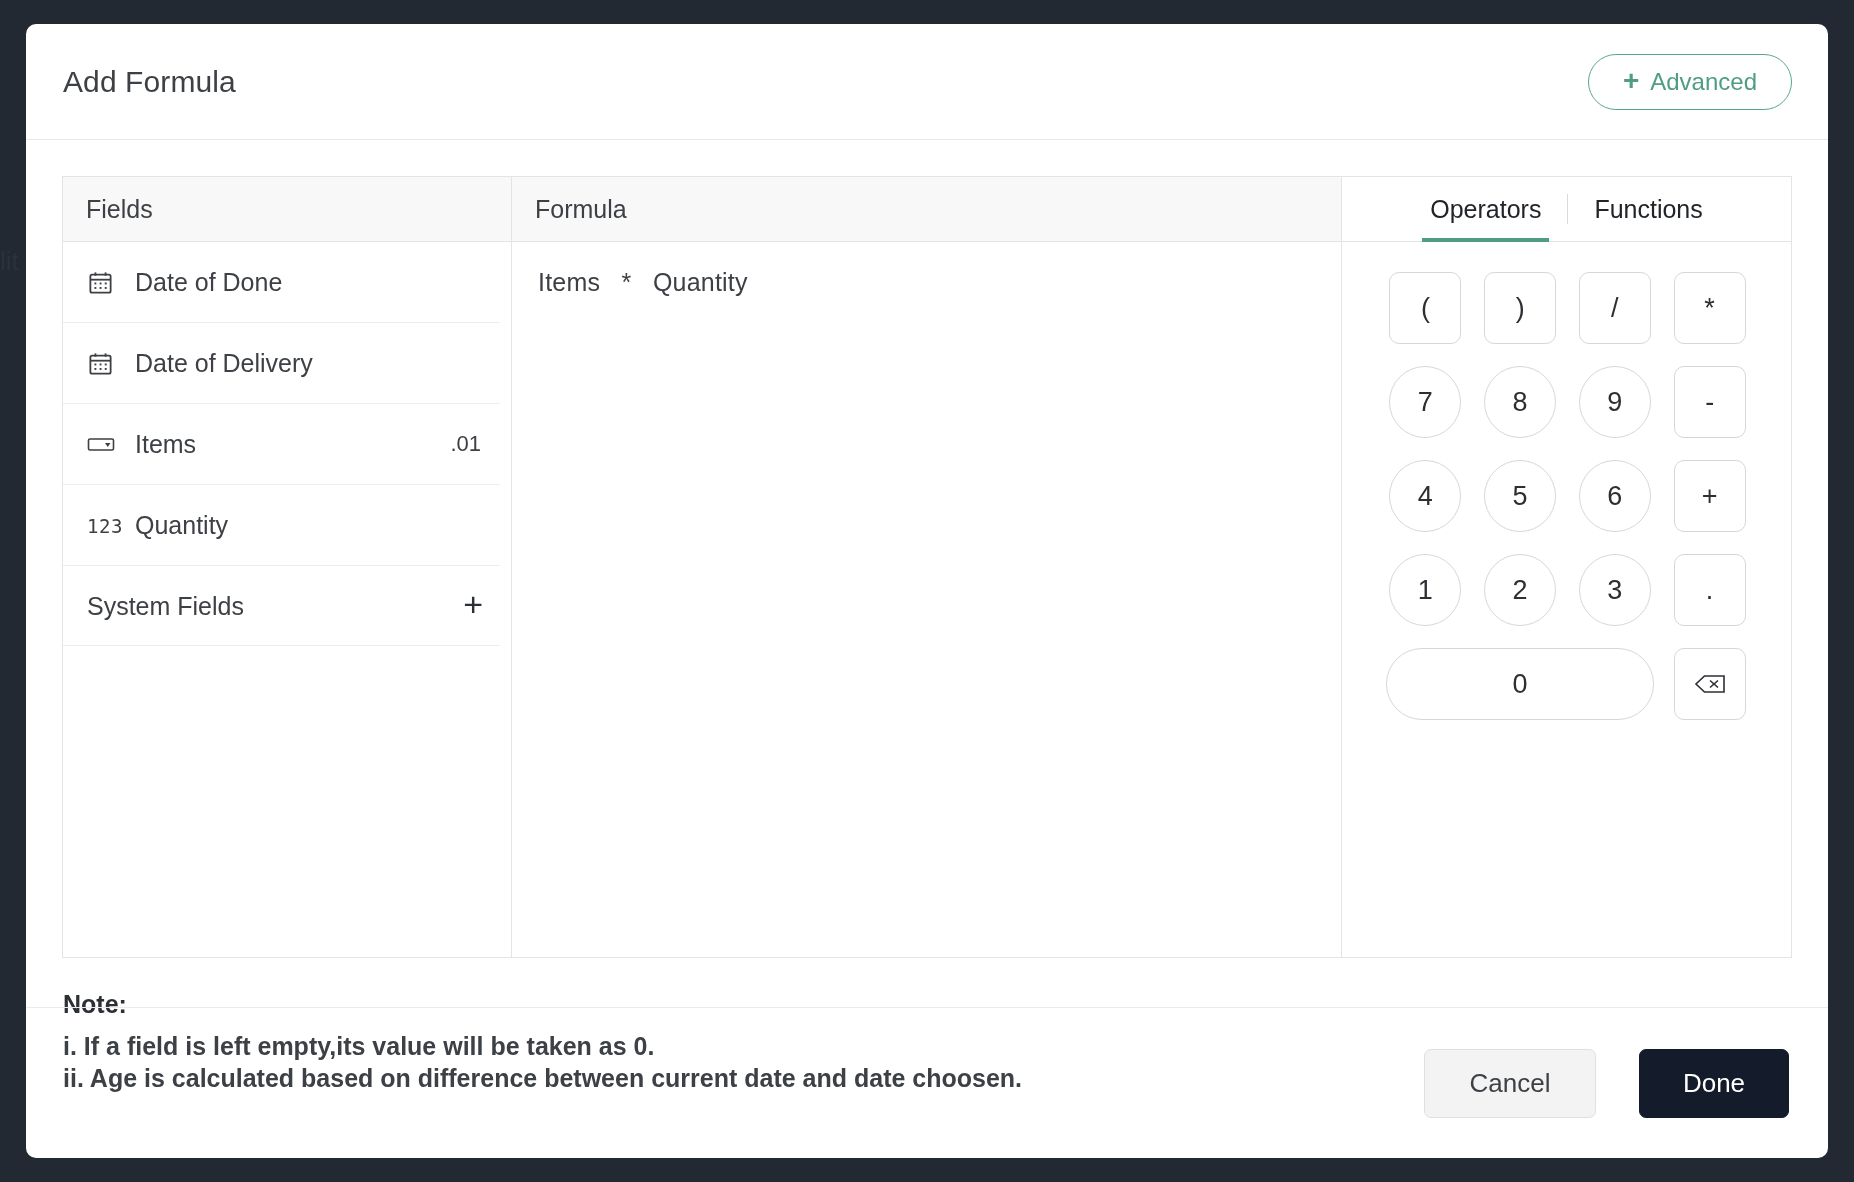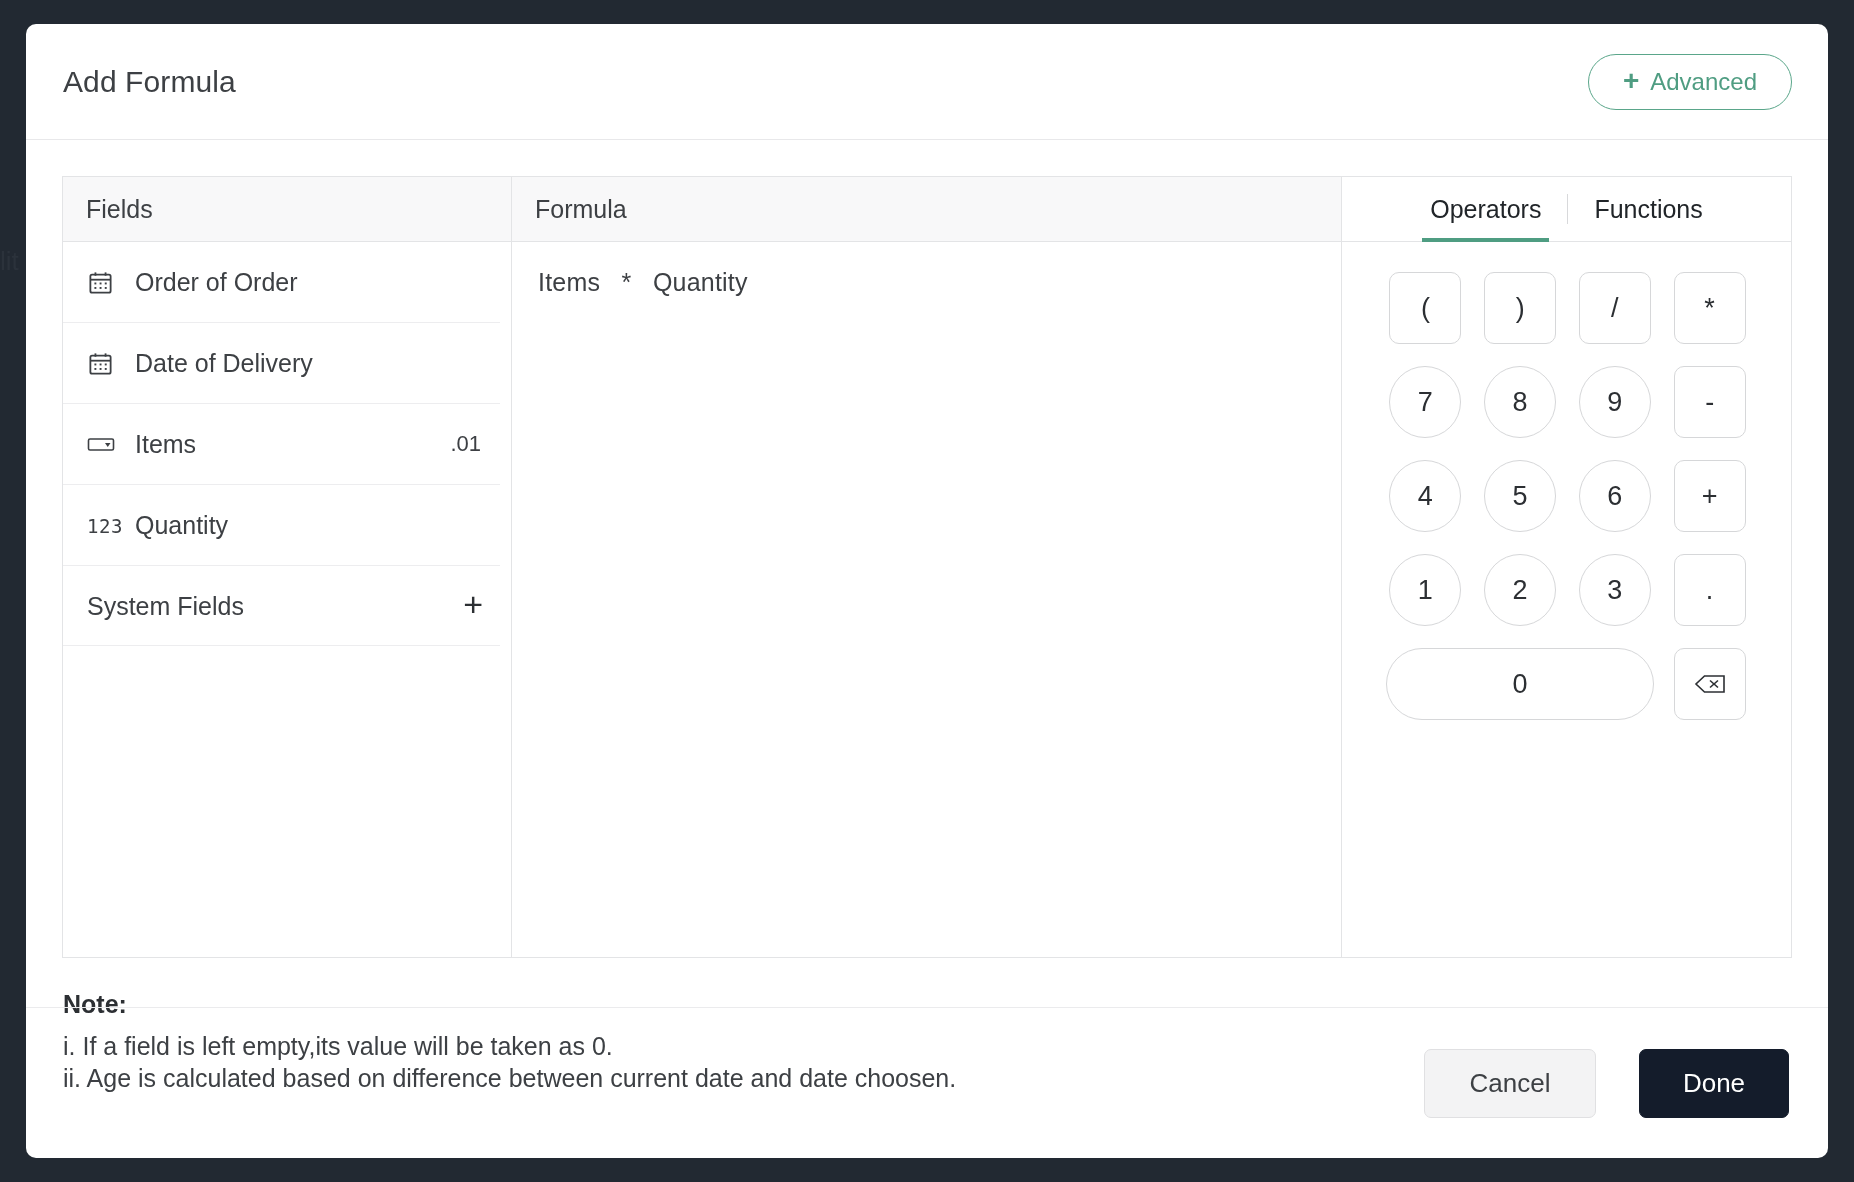--- a/index.html
+++ b/index.html
@@ -245,20 +245,21 @@
   .note-title {
     font-size: 25px;
     color: #2c2f33;
     font-weight: bold;
     margin-bottom: 12px;
   }
   .note-line {
     font-size: 25px;
     color: #3d4044;
     line-height: 1.27;
+    font-weight: bold;
   }
 
   
   .modal-footer {
     position: absolute;
     left: 0; right: 0; bottom: 0;
     height: 151px;
     border-top: 1px solid #ebebed;
     display: flex;
     align-items: center;
@@ -318,21 +319,21 @@
               <line x1="7.5" y1="3" x2="7.5" y2="6"></line>
               <line x1="16.5" y1="3" x2="16.5" y2="6"></line>
               <rect x="6.6" y="12" width="1.7" height="1.7" fill="currentColor" stroke="none"></rect>
               <rect x="11.2" y="12" width="1.7" height="1.7" fill="currentColor" stroke="none"></rect>
               <rect x="15.8" y="12" width="1.7" height="1.7" fill="currentColor" stroke="none"></rect>
               <rect x="6.6" y="16" width="1.7" height="1.7" fill="currentColor" stroke="none"></rect>
               <rect x="11.2" y="16" width="1.7" height="1.7" fill="currentColor" stroke="none"></rect>
               <rect x="15.8" y="16" width="1.7" height="1.7" fill="currentColor" stroke="none"></rect>
             </svg>
           </span>
-          <span class="field-label">Order of Order</span>
+          <span class="field-label">Date of Done</span>
         </div>
 
         <div class="field-row">
           <span class="field-icon">
             <svg width="27" height="27" viewBox="0 0 24 24" fill="none" stroke="currentColor" stroke-width="1.6">
               <rect x="3" y="5" width="18" height="16" rx="1.5"></rect>
               <line x1="3" y1="9.5" x2="21" y2="9.5"></line>
               <line x1="7.5" y1="3" x2="7.5" y2="6"></line>
               <line x1="16.5" y1="3" x2="16.5" y2="6"></line>
               <rect x="6.6" y="12" width="1.7" height="1.7" fill="currentColor" stroke="none"></rect>

